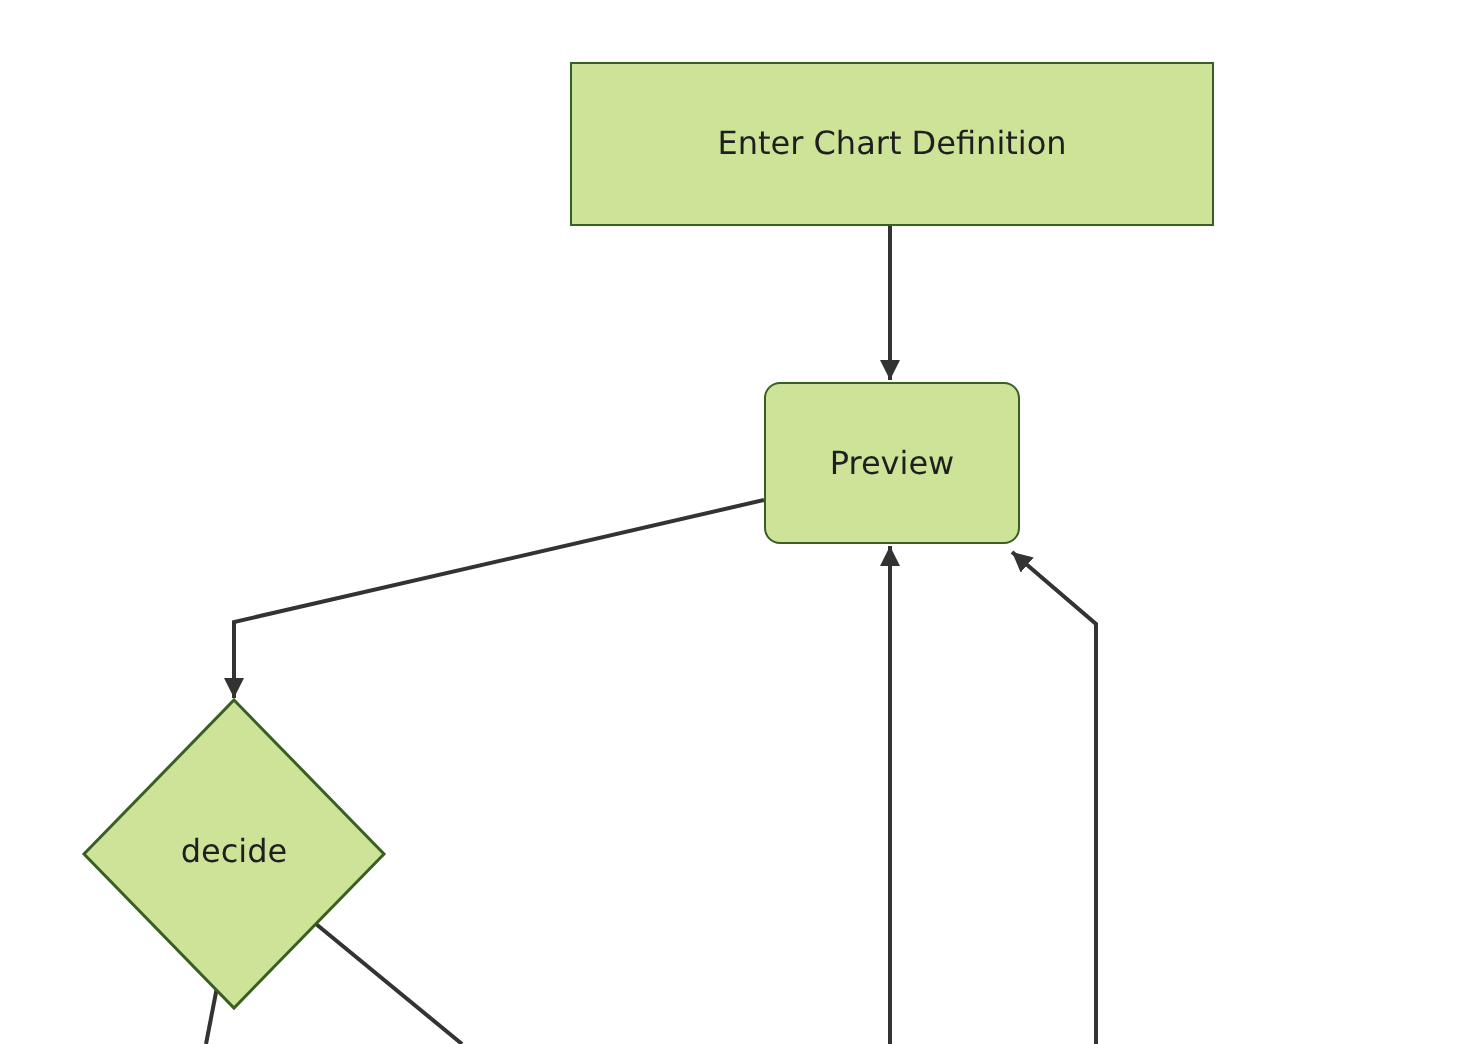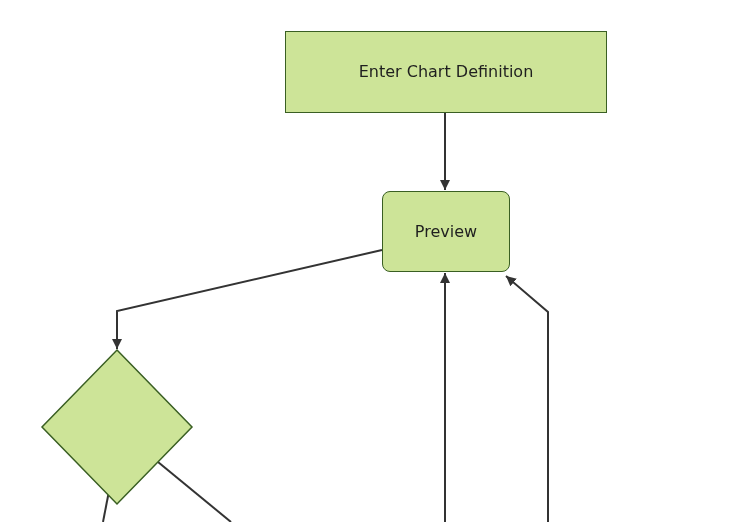--- a/index.html
+++ b/index.html
@@ -100,14 +100,15 @@
   </svg>
 
   <div class="node node-rounded">
     <span>Preview</span>
   </div>
 
   <div class="node node-rect">
     <span>Enter Chart Definition</span>
   </div>
 
+  <div class="diamond-label">decide</div>
 
 </div>
 
 </body></html>

